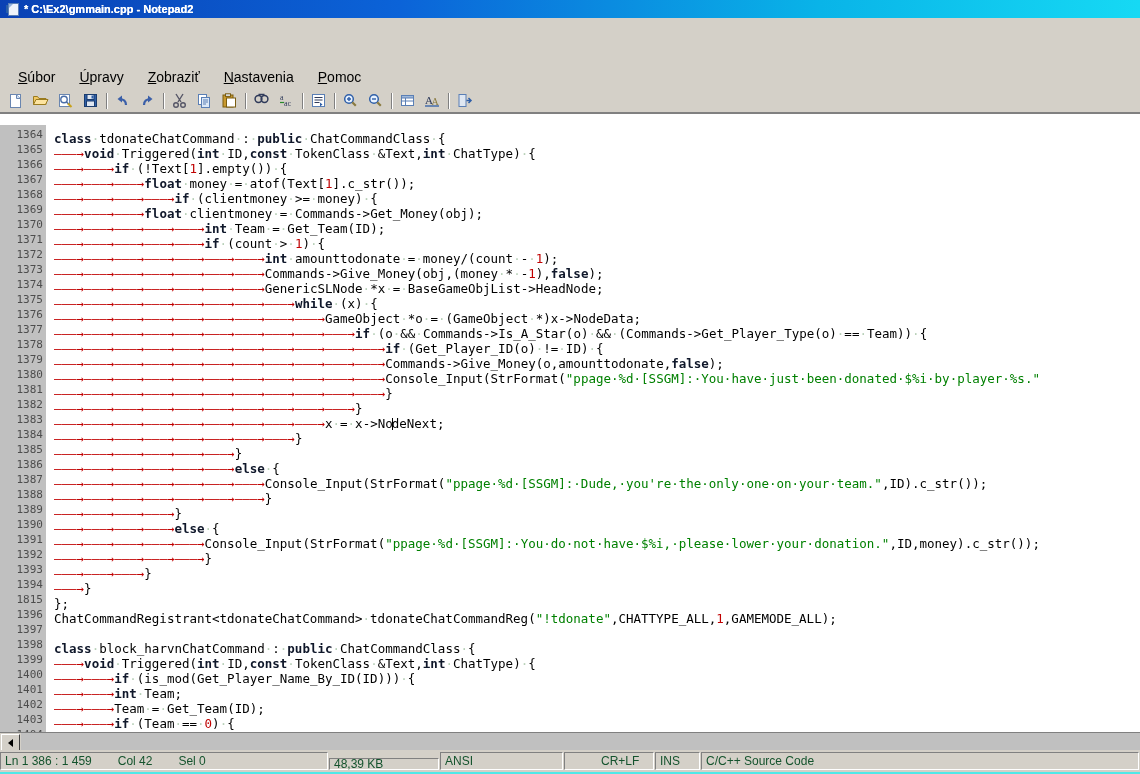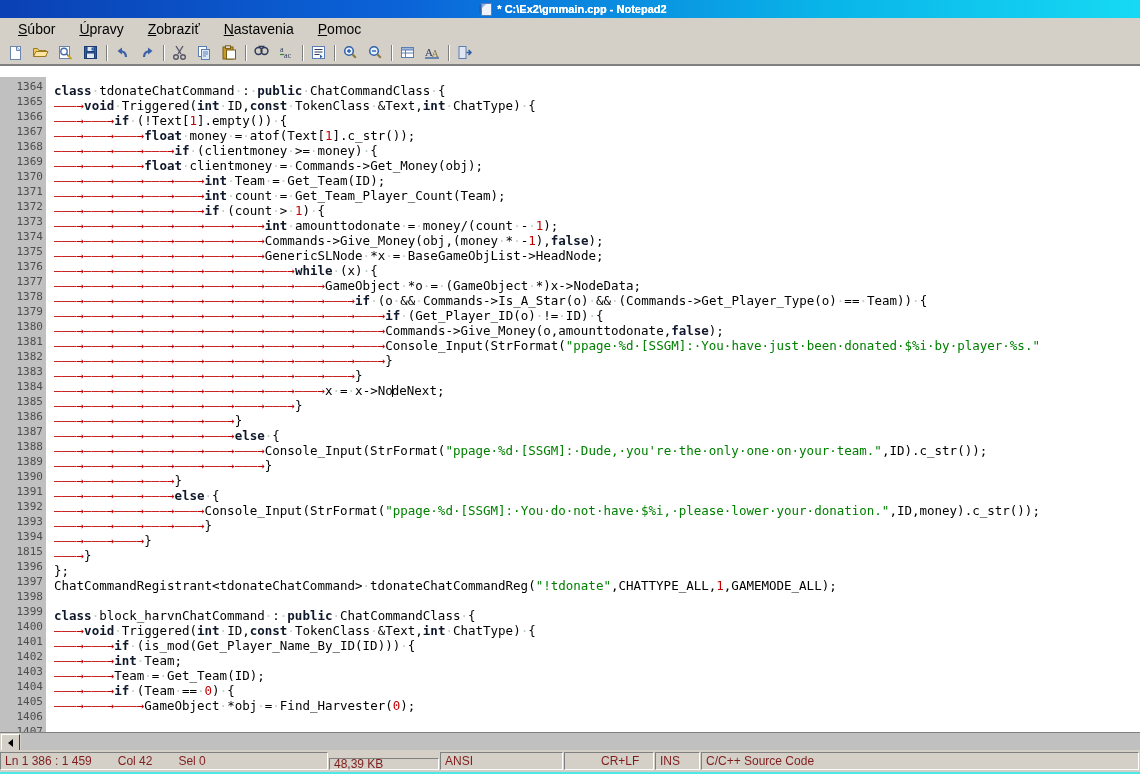--- a/index.html
+++ b/index.html
@@ -7,36 +7,36 @@
     width:1140px;height:774px;overflow:hidden;
     font-family:"Liberation Sans",sans-serif;
     -webkit-font-smoothing:none;
   }
   .app{width:1140px;height:774px;display:flex;flex-direction:column;background:#d4d0c8;}
 
   
   .titlebar{
     height:18px;flex:0 0 18px;display:flex;align-items:center;
     background:linear-gradient(to right,#0a41b4 0%,#0b63d8 35%,#09b4e8 72%,#16d9f4 100%);
-    padding-left:6px;gap:4px;justify-content:center;
+    padding-left:6px;gap:4px;
   }
   .title-icon{width:14px;height:14px;position:relative;flex:0 0 14px;}
   .title-icon .pg{position:absolute;left:2px;top:1px;width:9px;height:11px;background:#eef3fb;border:1px solid #5a7fb5;}
   .title-icon .pg:after{content:"";position:absolute;left:0;top:0;border-left:4px solid #8fb0dd;border-bottom:4px solid transparent;}
   .title-icon .bl{position:absolute;left:0;top:3px;width:6px;height:8px;background:#2a5fa8;}
   .title-text{
     color:#ffffff;font-size:11px;font-weight:bold;
     font-family:"Liberation Sans",sans-serif;white-space:nowrap;letter-spacing:0px;
     text-shadow:0 0 0 #fff;
   }
 
   
   .menubar{
     height:22px;flex:0 0 22px;background:#d4d0c8;display:flex;align-items:center;
-    padding-left:6px;gap:0px;border-bottom:1px solid #d4d0c8;
+    padding-left:6px;gap:0px;border-bottom:1px solid #d4d0c8;margin-top:48px;
   }
   .menu-item{
     font-size:14px;color:#000;padding:2px 12px;white-space:nowrap;cursor:default;
     font-family:"Liberation Sans",sans-serif;
   }
   .menu-item u{text-decoration:underline;}
 
   
   .toolbar{
     height:23px;flex:0 0 23px;background:#d4d0c8;display:flex;align-items:center;
@@ -85,21 +85,21 @@
     width:17px;height:15px;background:#d4d0c8;
     border:1px solid;border-color:#fff #404040 #404040 #fff;
     display:flex;align-items:center;justify-content:center;margin:1px 0 0 1px;
   }
   .hs-arrow .tri{width:0;height:0;border-top:4px solid transparent;border-bottom:4px solid transparent;border-right:5px solid #000;}
   .hs-track{flex:1 1 auto;background:#c0c0c0;margin-left:1px;}
 
   
   .statusbar{
     flex:0 0 22px;height:22px;background:#d4d0c8;display:flex;align-items:stretch;
-    font-size:12px;color:#7f1d1d;justify-content:center;
+    font-size:12px;color:#14532d;justify-content:center;
   }
   .sb-cell{
     border:1px solid;border-color:#808080 #fff #fff #808080;
     margin:2px 1px 2px 0;padding:1px 4px;display:flex;align-items:center;white-space:nowrap;
     font-family:"Liberation Sans",sans-serif;
   }
   .sb-pos{flex:0 0 318px;}
   .sb-size{flex:0 0 100px;margin-top:8px;}
   .sb-enc{flex:0 0 113px;}
   .sb-eol{flex:0 0 48px;padding-left:36px;}
@@ -319,21 +319,20 @@
       </div>
     <div class="code" id="code">
         <div class="ln"></div>
         <div class="ln"><span class="kw">class</span><span class="sp">·</span><span class="pl">tdonateChatCommand</span><span class="sp">·</span><span class="pl">:</span><span class="sp">·</span><span class="kw">public</span><span class="sp">·</span><span class="pl">ChatCommandClass</span><span class="sp">·</span><span class="pl">{</span></div>
         <div class="ln"><span class="tab">———→</span><span class="kw">void</span><span class="sp">·</span><span class="pl">Triggered(</span><span class="kw">int</span><span class="sp">·</span><span class="pl">ID,</span><span class="kw">const</span><span class="sp">·</span><span class="pl">TokenClass</span><span class="sp">·</span><span class="pl">&amp;Text,</span><span class="kw">int</span><span class="sp">·</span><span class="pl">ChatType)</span><span class="sp">·</span><span class="pl">{</span></div>
         <div class="ln"><span class="tab">———→</span><span class="tab">———→</span><span class="kw">if</span><span class="sp">·</span><span class="pl">(!Text[</span><span class="num">1</span><span class="pl">].empty())</span><span class="sp">·</span><span class="pl">{</span></div>
         <div class="ln"><span class="tab">———→</span><span class="tab">———→</span><span class="tab">———→</span><span class="kw">float</span><span class="sp">·</span><span class="pl">money</span><span class="sp">·</span><span class="pl">=</span><span class="sp">·</span><span class="pl">atof(Text[</span><span class="num">1</span><span class="pl">].c_str());</span></div>
         <div class="ln"><span class="tab">———→</span><span class="tab">———→</span><span class="tab">———→</span><span class="tab">———→</span><span class="kw">if</span><span class="sp">·</span><span class="pl">(clientmoney</span><span class="sp">·</span><span class="pl">&gt;=</span><span class="sp">·</span><span class="pl">money)</span><span class="sp">·</span><span class="pl">{</span></div>
         <div class="ln"><span class="tab">———→</span><span class="tab">———→</span><span class="tab">———→</span><span class="kw">float</span><span class="sp">·</span><span class="pl">clientmoney</span><span class="sp">·</span><span class="pl">=</span><span class="sp">·</span><span class="pl">Commands-&gt;Get_Money(obj);</span></div>
         <div class="ln"><span class="tab">———→</span><span class="tab">———→</span><span class="tab">———→</span><span class="tab">———→</span><span class="tab">———→</span><span class="kw">int</span><span class="sp">·</span><span class="pl">Team</span><span class="sp">·</span><span class="pl">=</span><span class="sp">·</span><span class="pl">Get_Team(ID);</span></div>
-        <div class="ln"><span class="tab">———→</span><span class="tab">———→</span><span class="tab">———→</span><span class="tab">———→</span><span class="tab">———→</span><span class="kw">int</span><span class="sp">·</span><span class="pl">count</span><span class="sp">·</span><span class="pl">=</span><span class="sp">·</span><span class="pl">Get_Team_Player_Count(Team);</span></div>
         <div class="ln"><span class="tab">———→</span><span class="tab">———→</span><span class="tab">———→</span><span class="tab">———→</span><span class="tab">———→</span><span class="kw">if</span><span class="sp">·</span><span class="pl">(count</span><span class="sp">·</span><span class="pl">&gt;</span><span class="sp">·</span><span class="num">1</span><span class="pl">)</span><span class="sp">·</span><span class="pl">{</span></div>
         <div class="ln"><span class="tab">———→</span><span class="tab">———→</span><span class="tab">———→</span><span class="tab">———→</span><span class="tab">———→</span><span class="tab">———→</span><span class="tab">———→</span><span class="kw">int</span><span class="sp">·</span><span class="pl">amounttodonate</span><span class="sp">·</span><span class="pl">=</span><span class="sp">·</span><span class="pl">money/(count</span><span class="sp">·</span><span class="pl">-</span><span class="sp">·</span><span class="num">1</span><span class="pl">);</span></div>
         <div class="ln"><span class="tab">———→</span><span class="tab">———→</span><span class="tab">———→</span><span class="tab">———→</span><span class="tab">———→</span><span class="tab">———→</span><span class="tab">———→</span><span class="pl">Commands-&gt;Give_Money(obj,(money</span><span class="sp">·</span><span class="pl">*</span><span class="sp">·</span><span class="pl">-</span><span class="num">1</span><span class="pl">),</span><span class="kw">false</span><span class="pl">);</span></div>
         <div class="ln"><span class="tab">———→</span><span class="tab">———→</span><span class="tab">———→</span><span class="tab">———→</span><span class="tab">———→</span><span class="tab">———→</span><span class="tab">———→</span><span class="pl">GenericSLNode</span><span class="sp">·</span><span class="pl">*x</span><span class="sp">·</span><span class="pl">=</span><span class="sp">·</span><span class="pl">BaseGameObjList-&gt;HeadNode;</span></div>
         <div class="ln"><span class="tab">———→</span><span class="tab">———→</span><span class="tab">———→</span><span class="tab">———→</span><span class="tab">———→</span><span class="tab">———→</span><span class="tab">———→</span><span class="tab">———→</span><span class="kw">while</span><span class="sp">·</span><span class="pl">(x)</span><span class="sp">·</span><span class="pl">{</span></div>
         <div class="ln"><span class="tab">———→</span><span class="tab">———→</span><span class="tab">———→</span><span class="tab">———→</span><span class="tab">———→</span><span class="tab">———→</span><span class="tab">———→</span><span class="tab">———→</span><span class="tab">———→</span><span class="pl">GameObject</span><span class="sp">·</span><span class="pl">*o</span><span class="sp">·</span><span class="pl">=</span><span class="sp">·</span><span class="pl">(GameObject</span><span class="sp">·</span><span class="pl">*)x-&gt;NodeData;</span></div>
         <div class="ln"><span class="tab">———→</span><span class="tab">———→</span><span class="tab">———→</span><span class="tab">———→</span><span class="tab">———→</span><span class="tab">———→</span><span class="tab">———→</span><span class="tab">———→</span><span class="tab">———→</span><span class="tab">———→</span><span class="kw">if</span><span class="sp">·</span><span class="pl">(o</span><span class="sp">·</span><span class="pl">&amp;&amp;</span><span class="sp">·</span><span class="pl">Commands-&gt;Is_A_Star(o)</span><span class="sp">·</span><span class="pl">&amp;&amp;</span><span class="sp">·</span><span class="pl">(Commands-&gt;Get_Player_Type(o)</span><span class="sp">·</span><span class="pl">==</span><span class="sp">·</span><span class="pl">Team))</span><span class="sp">·</span><span class="pl">{</span></div>
         <div class="ln"><span class="tab">———→</span><span class="tab">———→</span><span class="tab">———→</span><span class="tab">———→</span><span class="tab">———→</span><span class="tab">———→</span><span class="tab">———→</span><span class="tab">———→</span><span class="tab">———→</span><span class="tab">———→</span><span class="tab">———→</span><span class="kw">if</span><span class="sp">·</span><span class="pl">(Get_Player_ID(o)</span><span class="sp">·</span><span class="pl">!=</span><span class="sp">·</span><span class="pl">ID)</span><span class="sp">·</span><span class="pl">{</span></div>
         <div class="ln"><span class="tab">———→</span><span class="tab">———→</span><span class="tab">———→</span><span class="tab">———→</span><span class="tab">———→</span><span class="tab">———→</span><span class="tab">———→</span><span class="tab">———→</span><span class="tab">———→</span><span class="tab">———→</span><span class="tab">———→</span><span class="pl">Commands-&gt;Give_Money(o,amounttodonate,</span><span class="kw">false</span><span class="pl">);</span></div>
         <div class="ln"><span class="tab">———→</span><span class="tab">———→</span><span class="tab">———→</span><span class="tab">———→</span><span class="tab">———→</span><span class="tab">———→</span><span class="tab">———→</span><span class="tab">———→</span><span class="tab">———→</span><span class="tab">———→</span><span class="tab">———→</span><span class="pl">Console_Input(StrFormat(</span><span class="str">"ppage·%d·[SSGM]:·You·have·just·been·donated·$%i·by·player·%s."</span></div>

